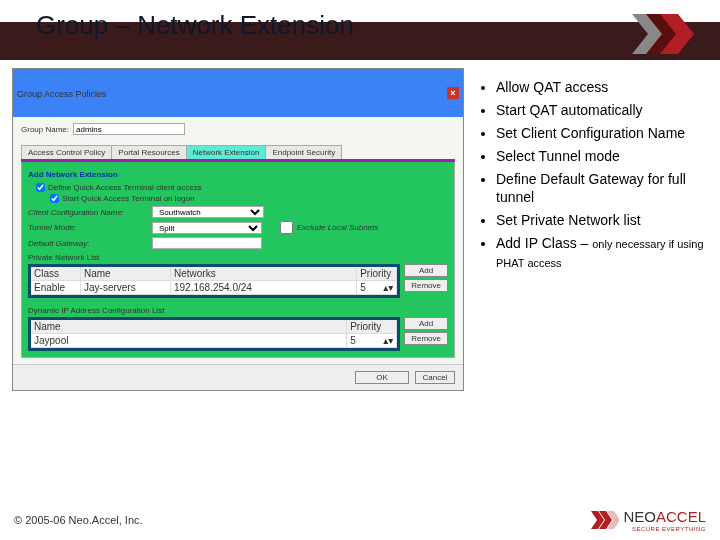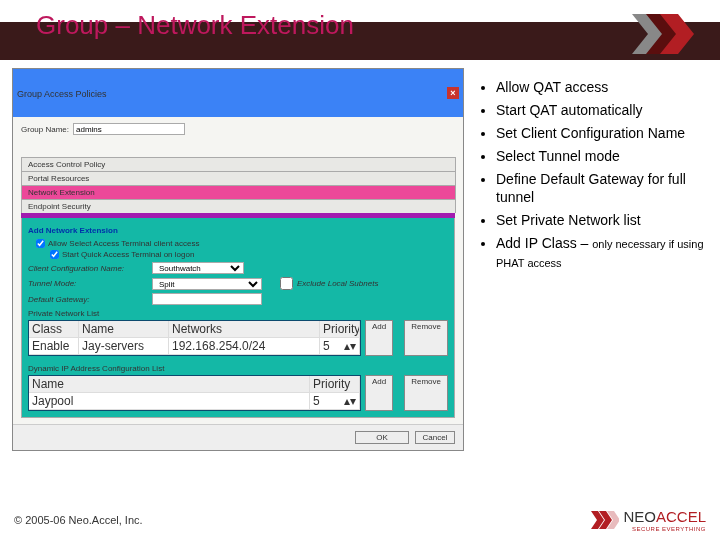--- a/index.html
+++ b/index.html
@@ -1,47 +1,47 @@
 <!DOCTYPE html>
 <html><head>
 <meta charset="utf-8">
 <style>
   * { box-sizing: border-box; margin: 0; padding: 0; }
   body { width: 720px; height: 540px; font-family: Arial, sans-serif; background: #fff; position: relative; overflow: hidden; }
 
   .header { height: 60px; position: relative; background: #fff; border-bottom: 3px solid #666; }
   .title-bar { position: absolute; left: 0; top: 22px; width: 100%; height: 38px; background: #3a1a1a; }
-  .title-text { position: absolute; left: 36px; top: 10px; font-size: 26px; color: #be185d; font-weight: normal; z-index: 2; }
+  .title-text { position: absolute; left: 36px; top: 10px; font-size: 26px; color: #0f172a; font-weight: normal; z-index: 2; }
   .chevrons { position: absolute; right: 18px; top: 14px; z-index: 3; }
   .chevrons svg { display: block; }
 
   .content { display: flex; padding: 0; }
 
   .dialog { width: 452px; margin: 8px 0 0 12px; border: 1px solid #888; background: #eee; font-size: 8px; font-family: Tahoma, sans-serif; color: #333; }
   .dialog-title { background: #3b82f6; padding: 18px 4px; display: flex; justify-content: space-between; align-items: flex-end; font-size: 9px; }
   .close-x { width: 12px; height: 12px; background: #c8332c; color: #fff; display: flex; align-items: center; justify-content: center; font-size: 9px; font-weight: bold; }
   .dialog-body { padding: 6px 8px; background: #f5f5f2; }
   .row { display: flex; align-items: center; margin-bottom: 4px; gap: 4px; }
   .lbl { font-size: 8px; white-space: nowrap; }
   .inp { border: 1px solid #aaa; background: #fff; height: 12px; padding: 0 2px; font-size: 8px; }
-  .tabs { display: flex; border-bottom: 5px solid #a21caf; margin-top: 22px; flex-direction: column; }
+  .tabs { display: flex; border-bottom: 3px solid #a21caf; margin-top: 10px; }
   .tab { padding: 2px 6px; font-size: 8px; border: 1px solid #aaa; border-bottom: none; background: #e8e8e5; margin-right: -1px; }
-  .tab.active { background: #ec4899; }
-  .panel { border: 1px solid #aaa; border-top: none; padding: 6px; background: #14b8a6; }
+  .tab.active { background: #5eead4; }
+  .panel { border: 1px solid #aaa; border-top: none; padding: 6px; background: #22c55e; }
   .section-h { color: #0033aa; font-size: 8px; font-weight: bold; margin: 2px 0 4px; }
   .chk { display: flex; align-items: center; gap: 3px; margin: 2px 0 2px 8px; }
   .chk input { width: 9px; height: 9px; }
   .sel { border: 1px solid #aaa; background: #fff; height: 12px; font-size: 8px; padding: 0 2px; }
   .field-row { display: flex; align-items: center; margin: 3px 0; gap: 4px; }
   .field-row .lbl { width: 90px; font-style: italic; }
-  .table { border: 1px solid #0c4a6e; background: #fff; font-size: 12px; }
+  .table { border: 3px solid #0c4a6e; background: #fff; font-size: 10px; }
   .trow { display: flex; border-bottom: 1px solid #ddd; }
   .trow.head .tcell { background: #eee; font-weight: normal; }
   .tcell { padding: 1px 3px; border-right: 1px solid #ddd; overflow: hidden; }
-  .btnstack { display: flex; flex-direction: row; gap: 11px; margin-left: 4px; }
+  .btnstack { display: flex; flex-direction: column; gap: 2px; margin-left: 4px; }
   .btn { border: 1px solid #888; background: #eee; font-size: 8px; padding: 1px 6px; text-align: center; }
   .dialog-foot { display: flex; justify-content: flex-end; gap: 6px; padding: 6px 8px; border-top: 1px solid #ccc; background: #eee; }
 
   .bullets { flex: 1; padding: 18px 10px 0 14px; font-size: 14px; line-height: 1.35; color: #000; }
   .bullets li { list-style: disc; margin-left: 18px; margin-bottom: 4px; }
   .bullets .sub { font-size: 11px; }
 
   .footer { position: absolute; bottom: 0; left: 0; right: 0; height: 40px; display: flex; align-items: center; justify-content: space-between; padding: 0 14px; }
   .copy { font-size: 11px; color: #333; }
   .logo { display: flex; align-items: center; gap: 4px; }
@@ -80,30 +80,30 @@
       <div class="tabs">
         <div class="tab">Access Control Policy</div>
         <div class="tab">Portal Resources</div>
         <div class="tab active">Network Extension</div>
         <div class="tab">Endpoint Security</div>
       </div>
       <div class="panel">
         <div class="section-h">Add Network Extension</div>
         <div class="chk">
             <input type="checkbox" checked="" style="">
-            <span>Allow Select Access Terminal client access</span>
+            <span>Define Quick Access Terminal client access</span>
           </div>
         <div class="chk" style="margin-left:22px">
             <input type="checkbox" checked="" style="">
             <span>Start Quick Access Terminal on logon</span>
           </div>
 
         <div class="field-row">
           <span class="lbl" style="width:120px">Client Configuration Name:</span>
-          <select class="sel" style="width:92px"><option>Southwatch</option></select>
+          <select class="sel" style="width:112px"><option>Southwatch</option></select>
         </div>
         <div class="field-row">
           <span class="lbl" style="width:120px">Tunnel Mode:</span>
           <select class="sel" style="width:110px"><option>Split</option></select>
           <span style="width:10px"></span>
           <input type="checkbox" style="">
           <span class="lbl">Exclude Local Subnets</span>
         </div>
         <div class="field-row">
           <span class="lbl" style="width:120px">Default Gateway:</span>

